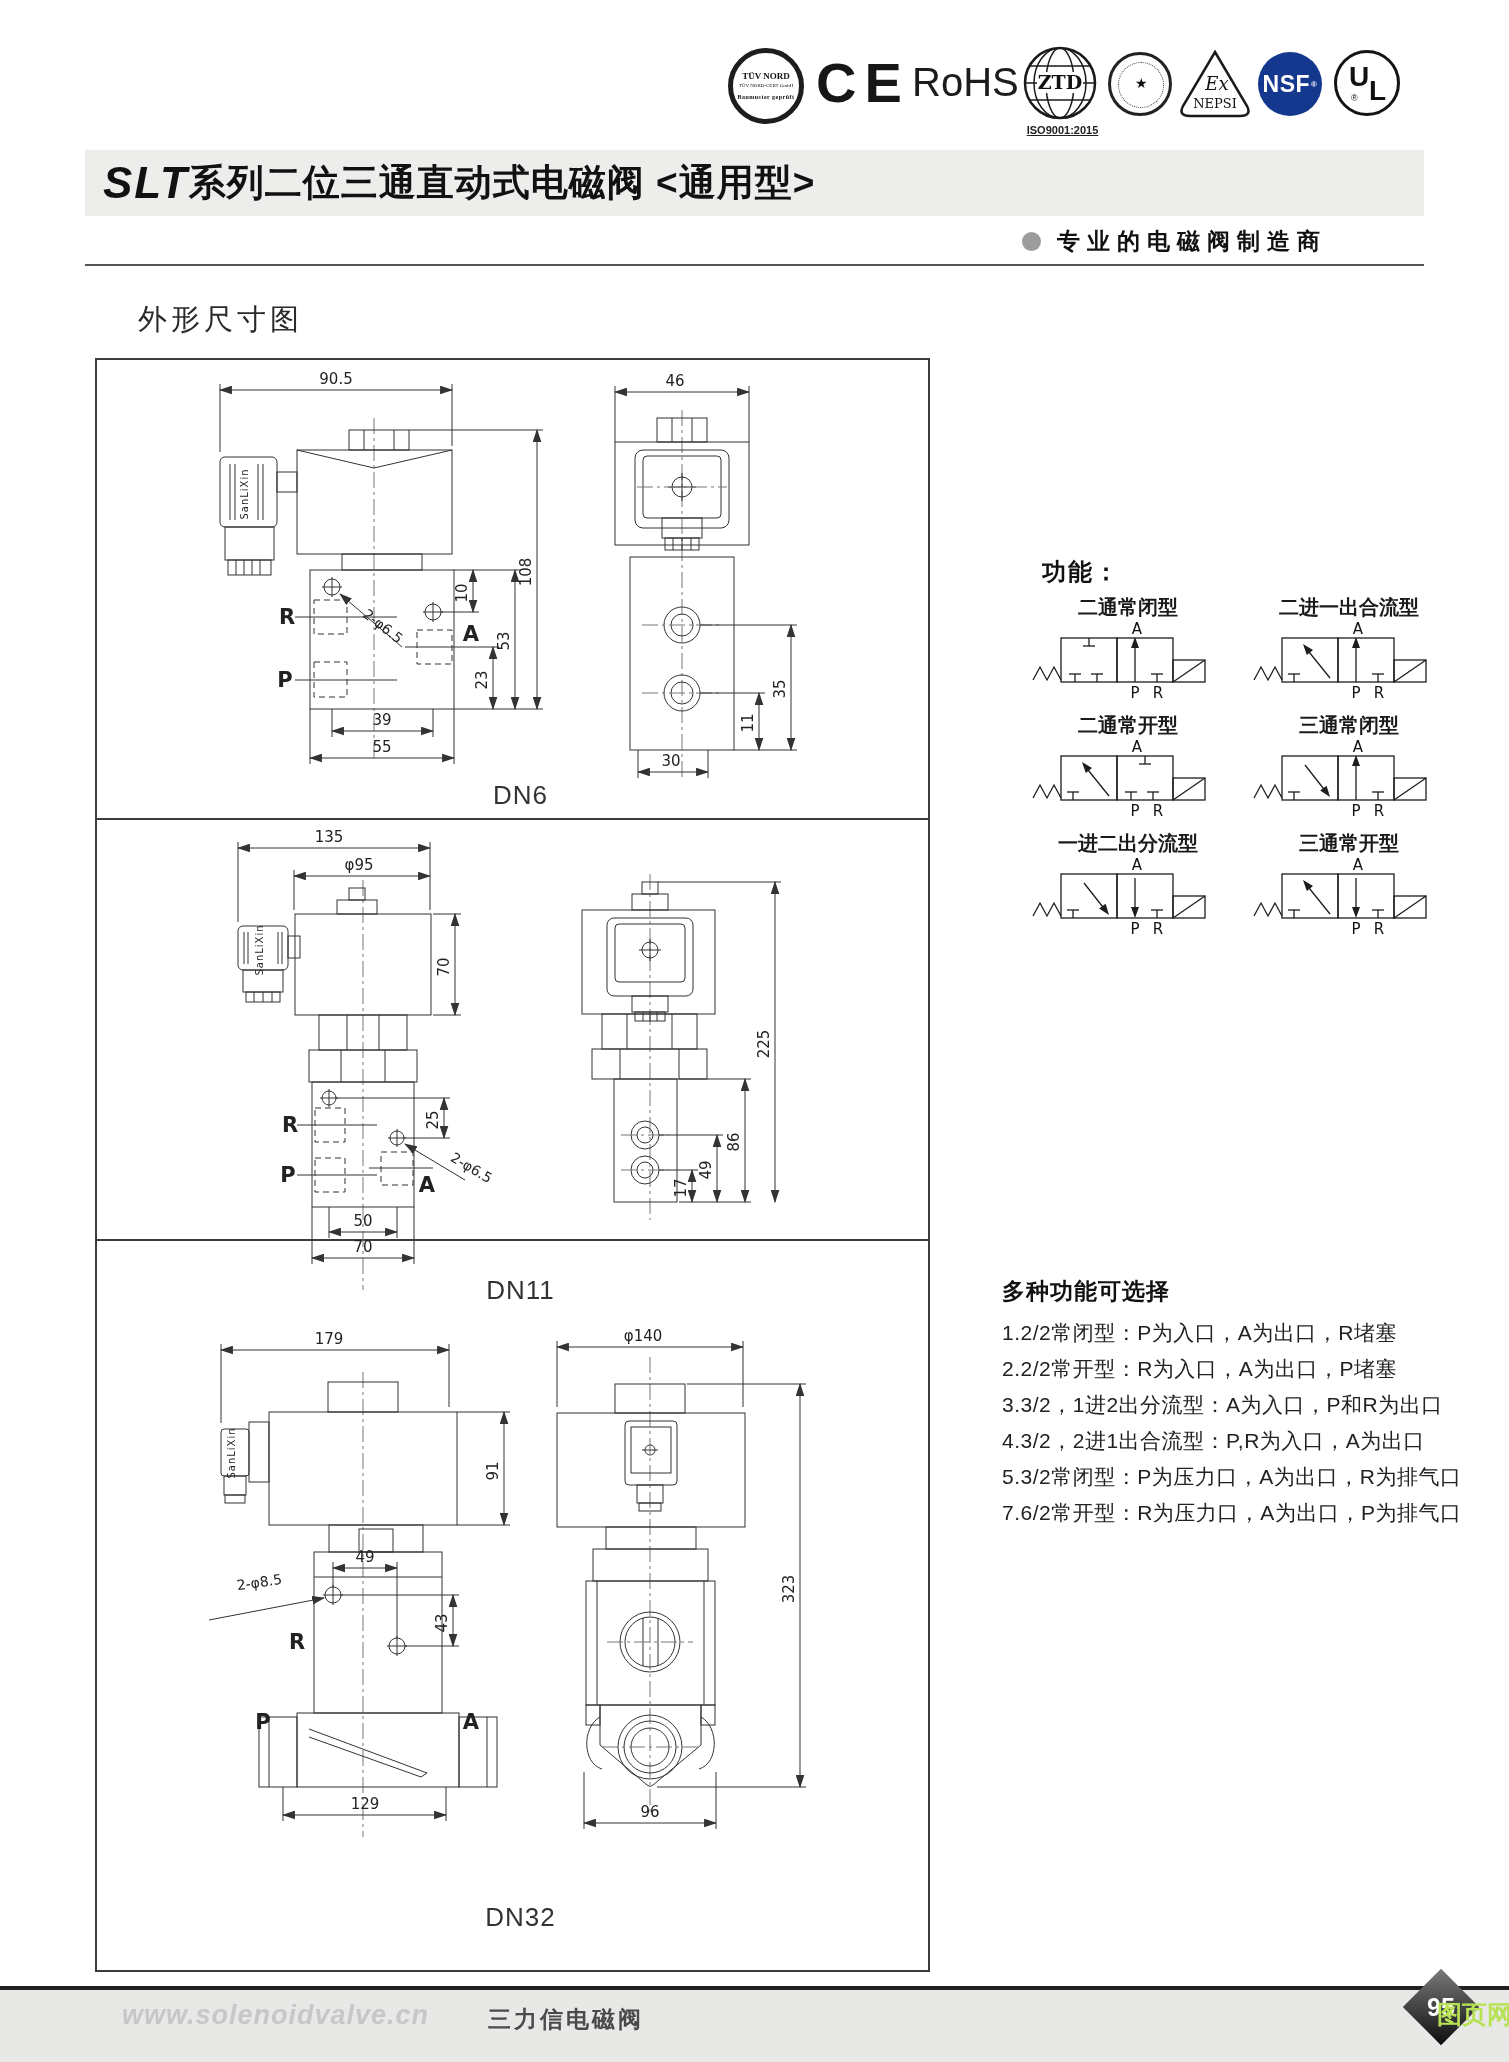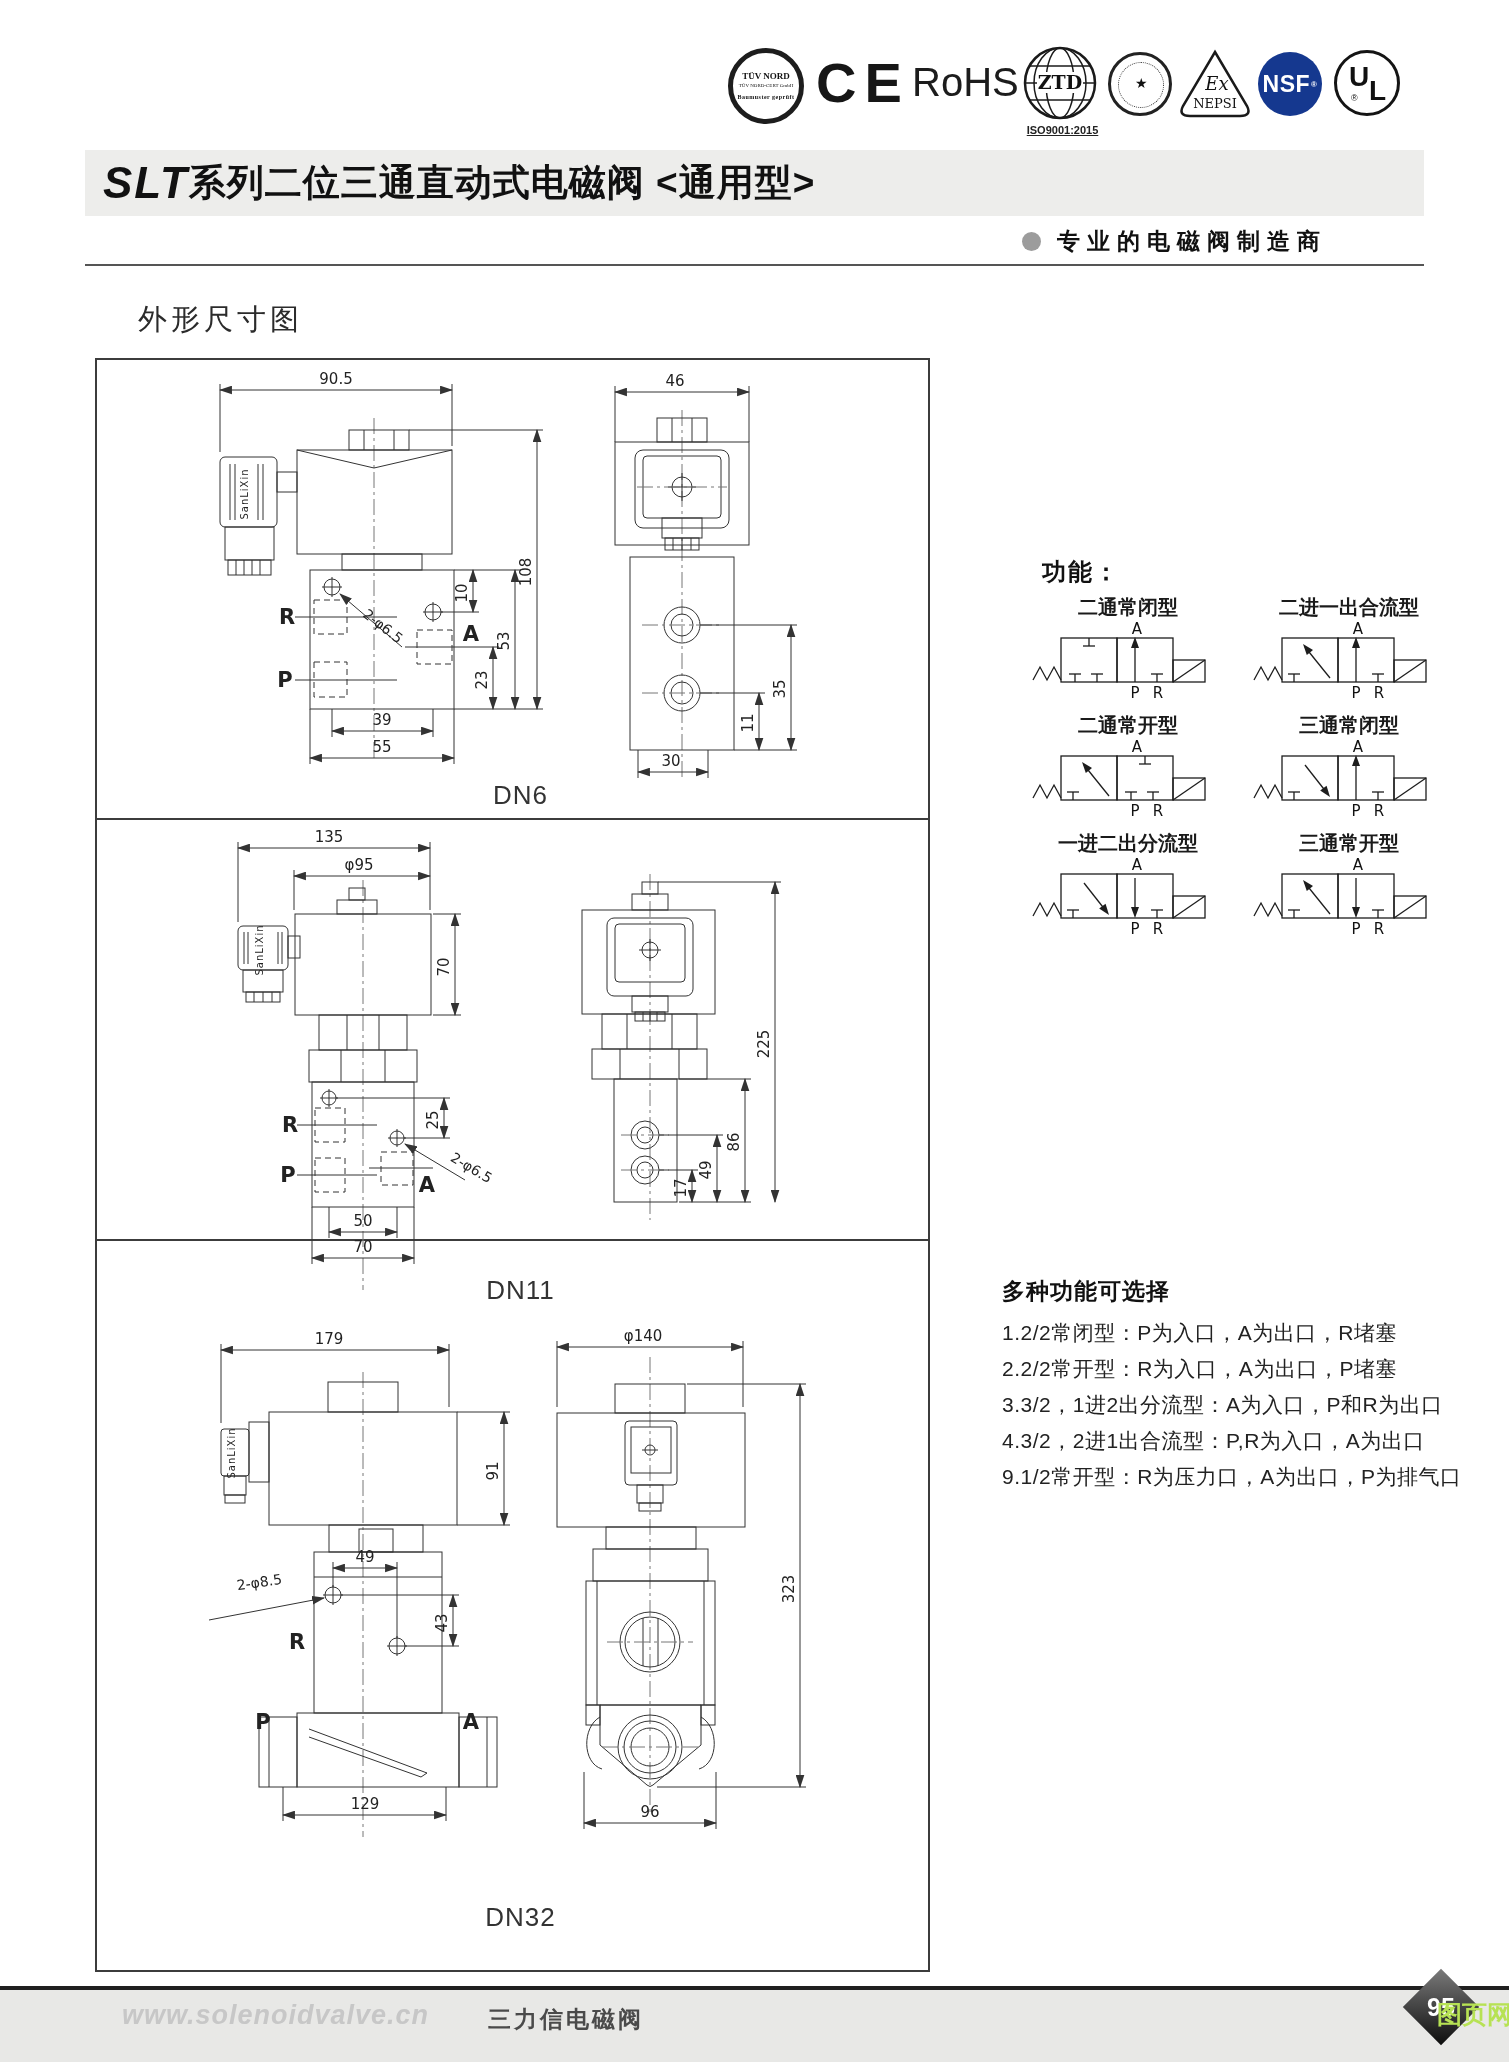--- a/index.html
+++ b/index.html
@@ -618,21 +618,22 @@
         </svg>
     </div>
   </div>
 
   <div class="opts">
     <div class="opt-title">多种功能可选择</div>
     <div class="opt-line">1.2/2常闭型：P为入口，A为出口，R堵塞</div>
     <div class="opt-line">2.2/2常开型：R为入口，A为出口，P堵塞</div>
     <div class="opt-line">3.3/2，1进2出分流型：A为入口，P和R为出口</div>
     <div class="opt-line">4.3/2，2进1出合流型：P,R为入口，A为出口</div>
-    <div class="opt-line">9.1/2常开型：R为压力口，A为出口，P为排气口</div>
+    <div class="opt-line">5.3/2常闭型：P为压力口，A为出口，R为排气口</div>
+    <div class="opt-line">7.6/2常开型：R为压力口，A为出口，P为排气口</div>
   </div>
 
   <div class="f-rule"></div>
   <div class="f-band"></div>
   <div class="f-site">www.solenoidvalve.cn</div>
   <div class="f-brand">三力信电磁阀</div>
   <div class="badge">
     <span>95</span>
   </div>
   <div class="wm">

